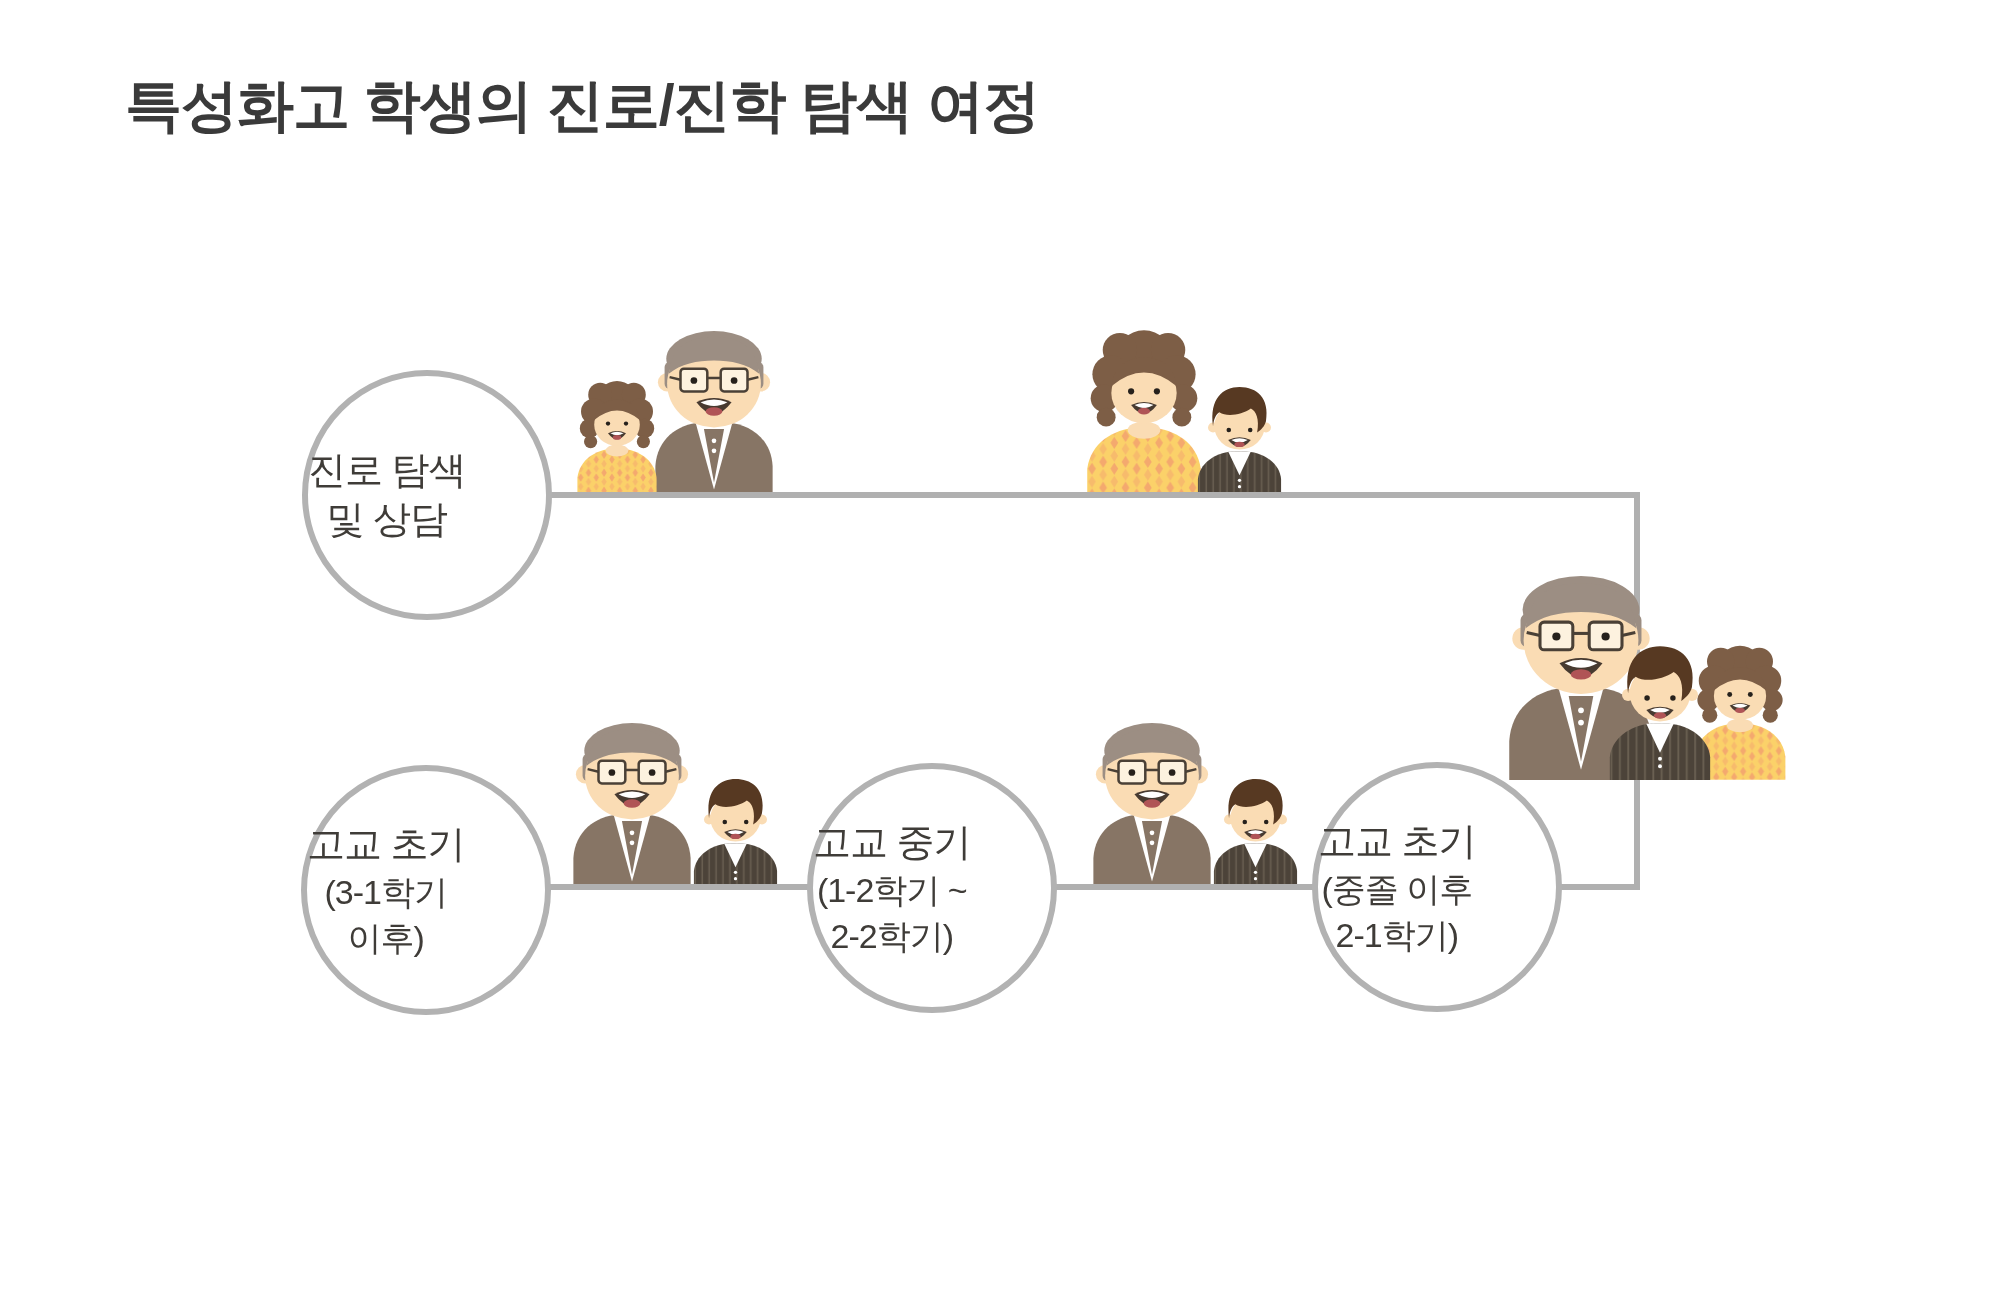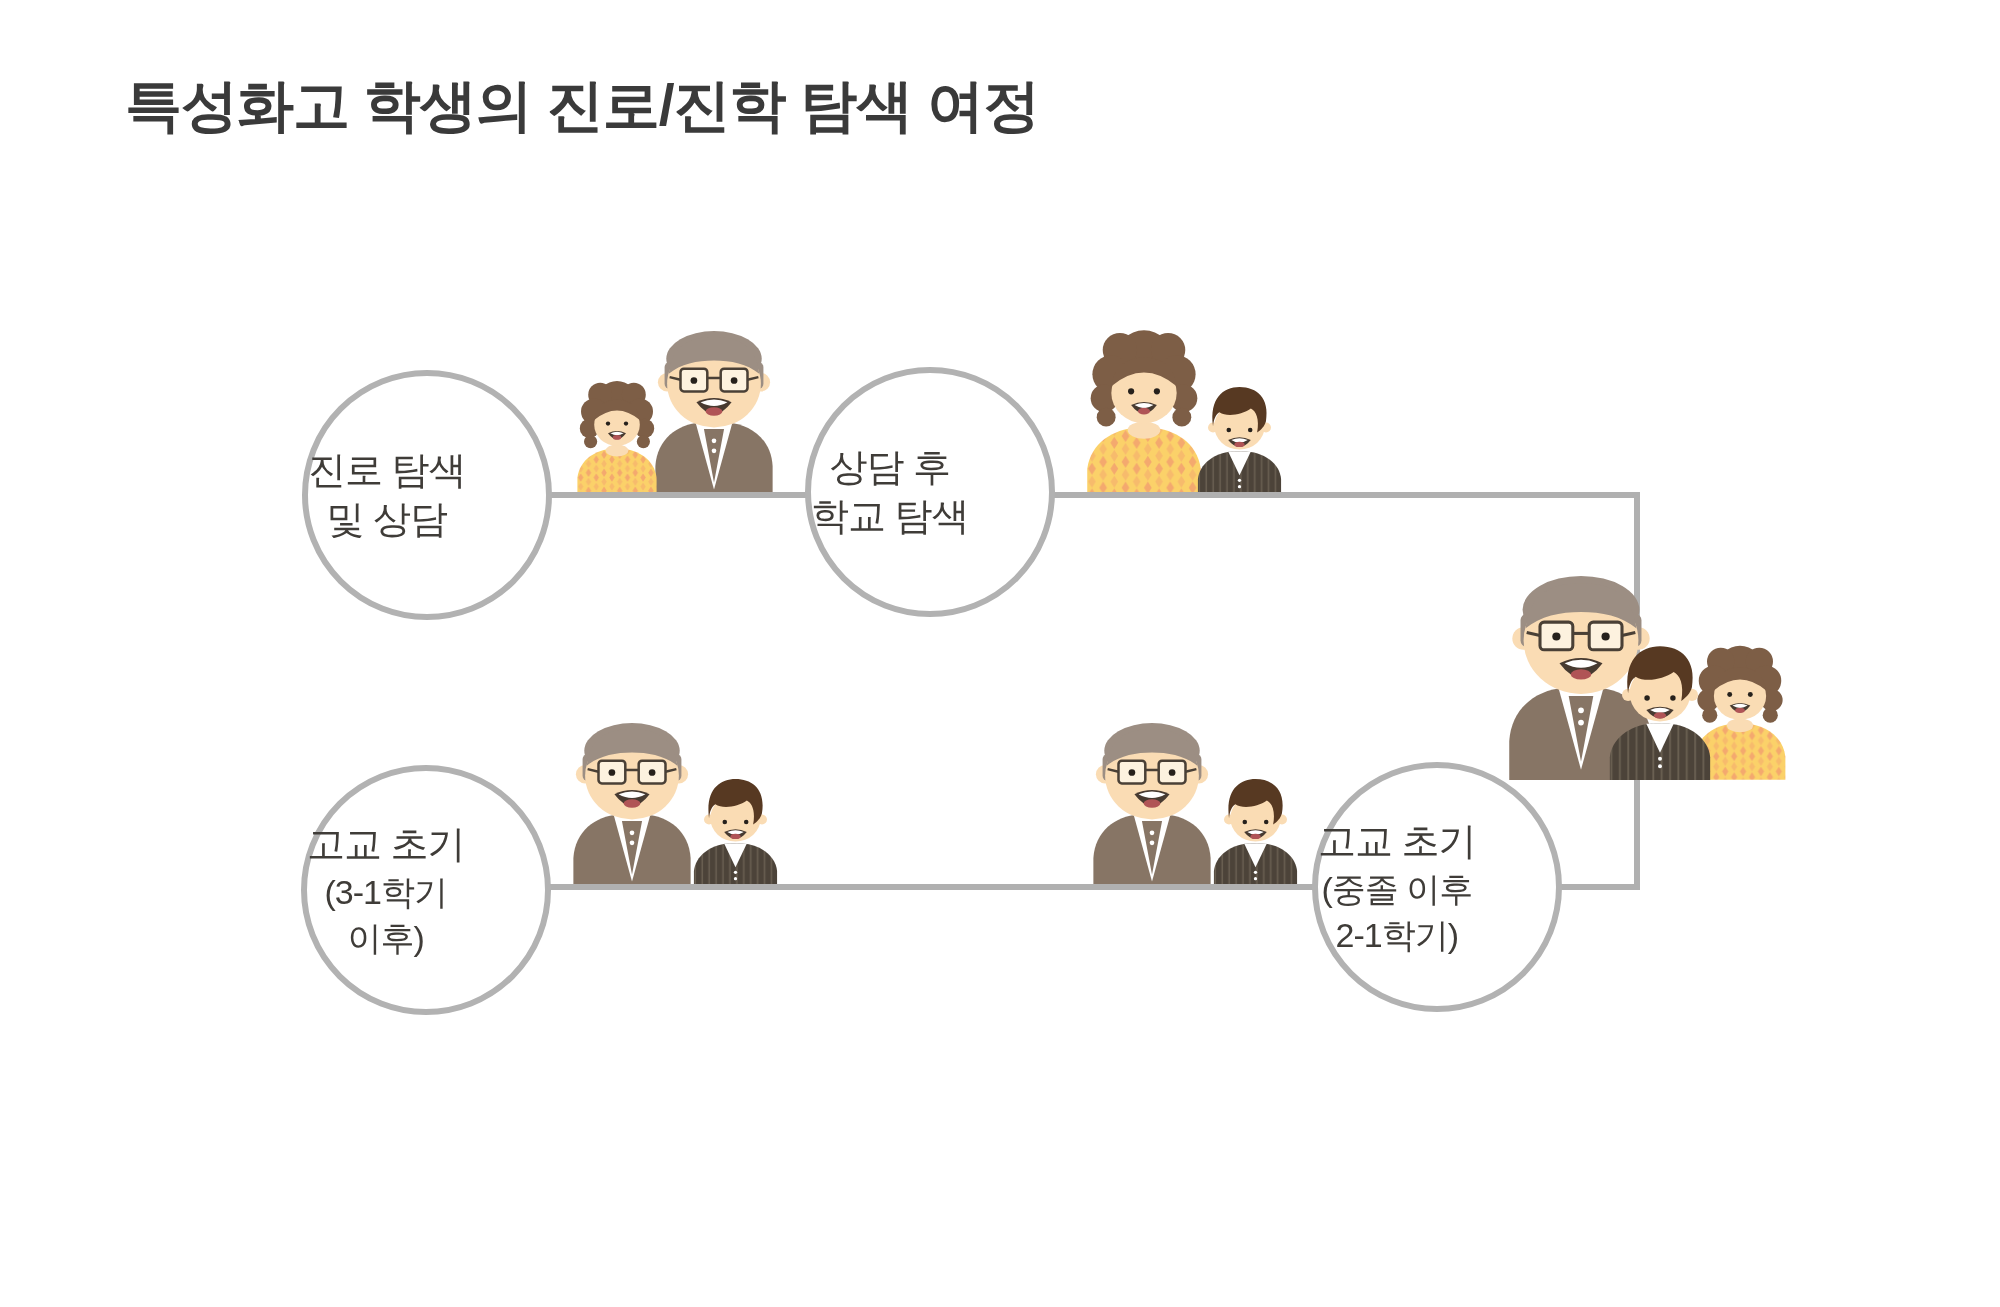--- a/index.html
+++ b/index.html
@@ -185,36 +185,37 @@
   <div class="line" style="left:390px;top:492px;width:1010px;height:6px;"></div>
   <div class="line" style="left:389px;top:884px;width:1011px;height:6px;"></div>
 
   <div class="node" style="left:265px;top:370px;">
     <div class="node-label">
       <div class="ln-main">진로 탐색</div>
       <div class="ln-main">및 상담</div>
     </div>
   </div>
 
-  <div class="node" style="left:768px;top:367px;">
-    <div class="node-label">
-      <div class="ln-main">상담 후</div>
-      <div class="ln-main">학교 탐색</div>
-    </div>
-  </div>
 
 
   <div class="node" style="left:264px;top:765px;">
     <div class="node-label">
       <div class="ln-main">고교 초기</div>
       <div class="ln-sub">(3-1학기</div>
       <div class="ln-sub">이후)</div>
     </div>
   </div>
 
+  <div class="node" style="left:770px;top:763px;">
+    <div class="node-label">
+      <div class="ln-main">고교 중기</div>
+      <div class="ln-sub">(1-2학기 ~</div>
+      <div class="ln-sub">2-2학기)</div>
+    </div>
+  </div>
 
   <div class="node" style="left:1275px;top:762px;">
     <div class="node-label">
       <div class="ln-main">고교 초기</div>
       <div class="ln-sub">(중졸 이후</div>
       <div class="ln-sub">2-1학기)</div>
     </div>
   </div>
 
 </div>

